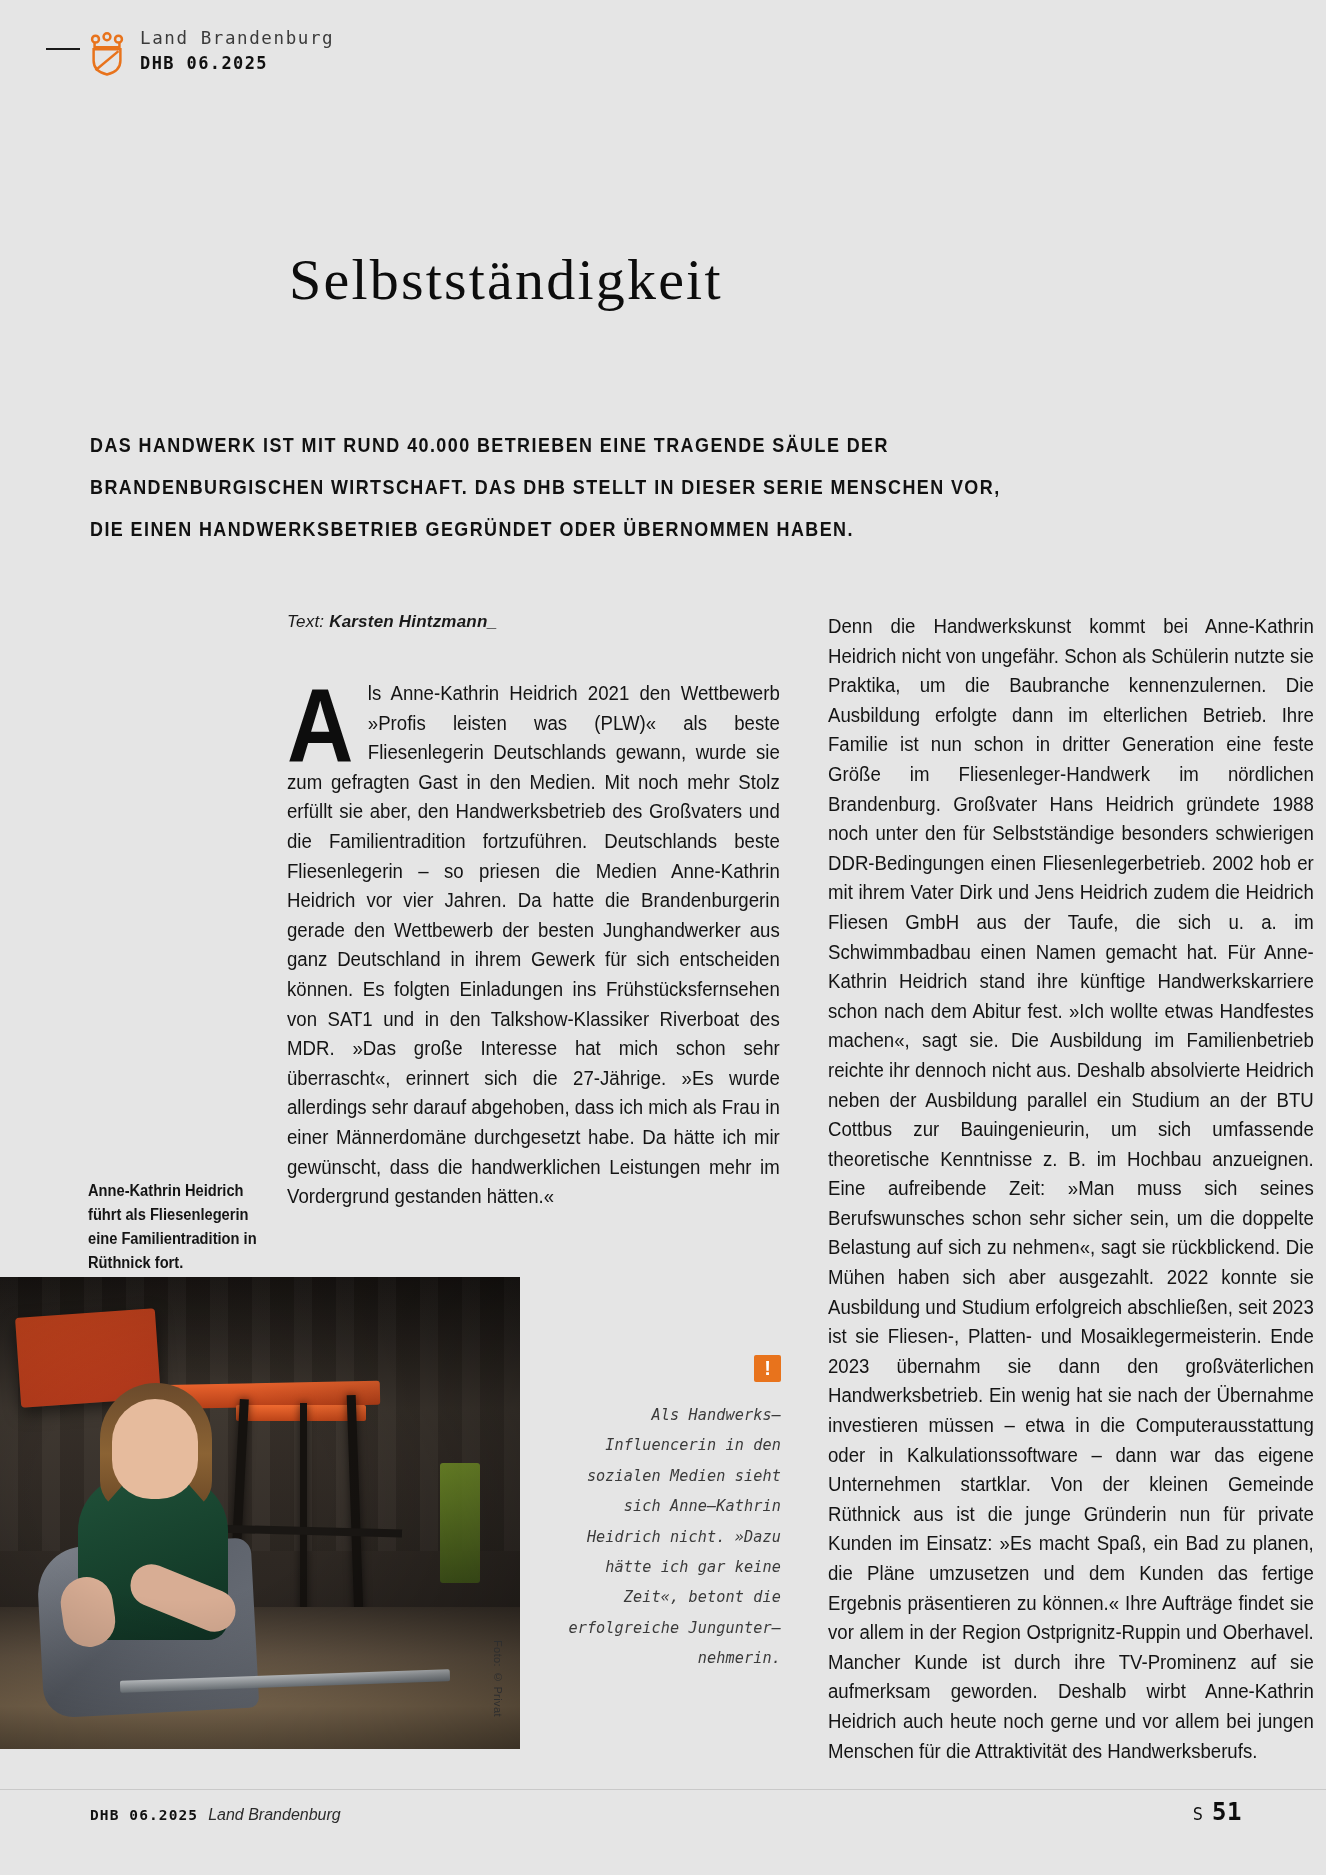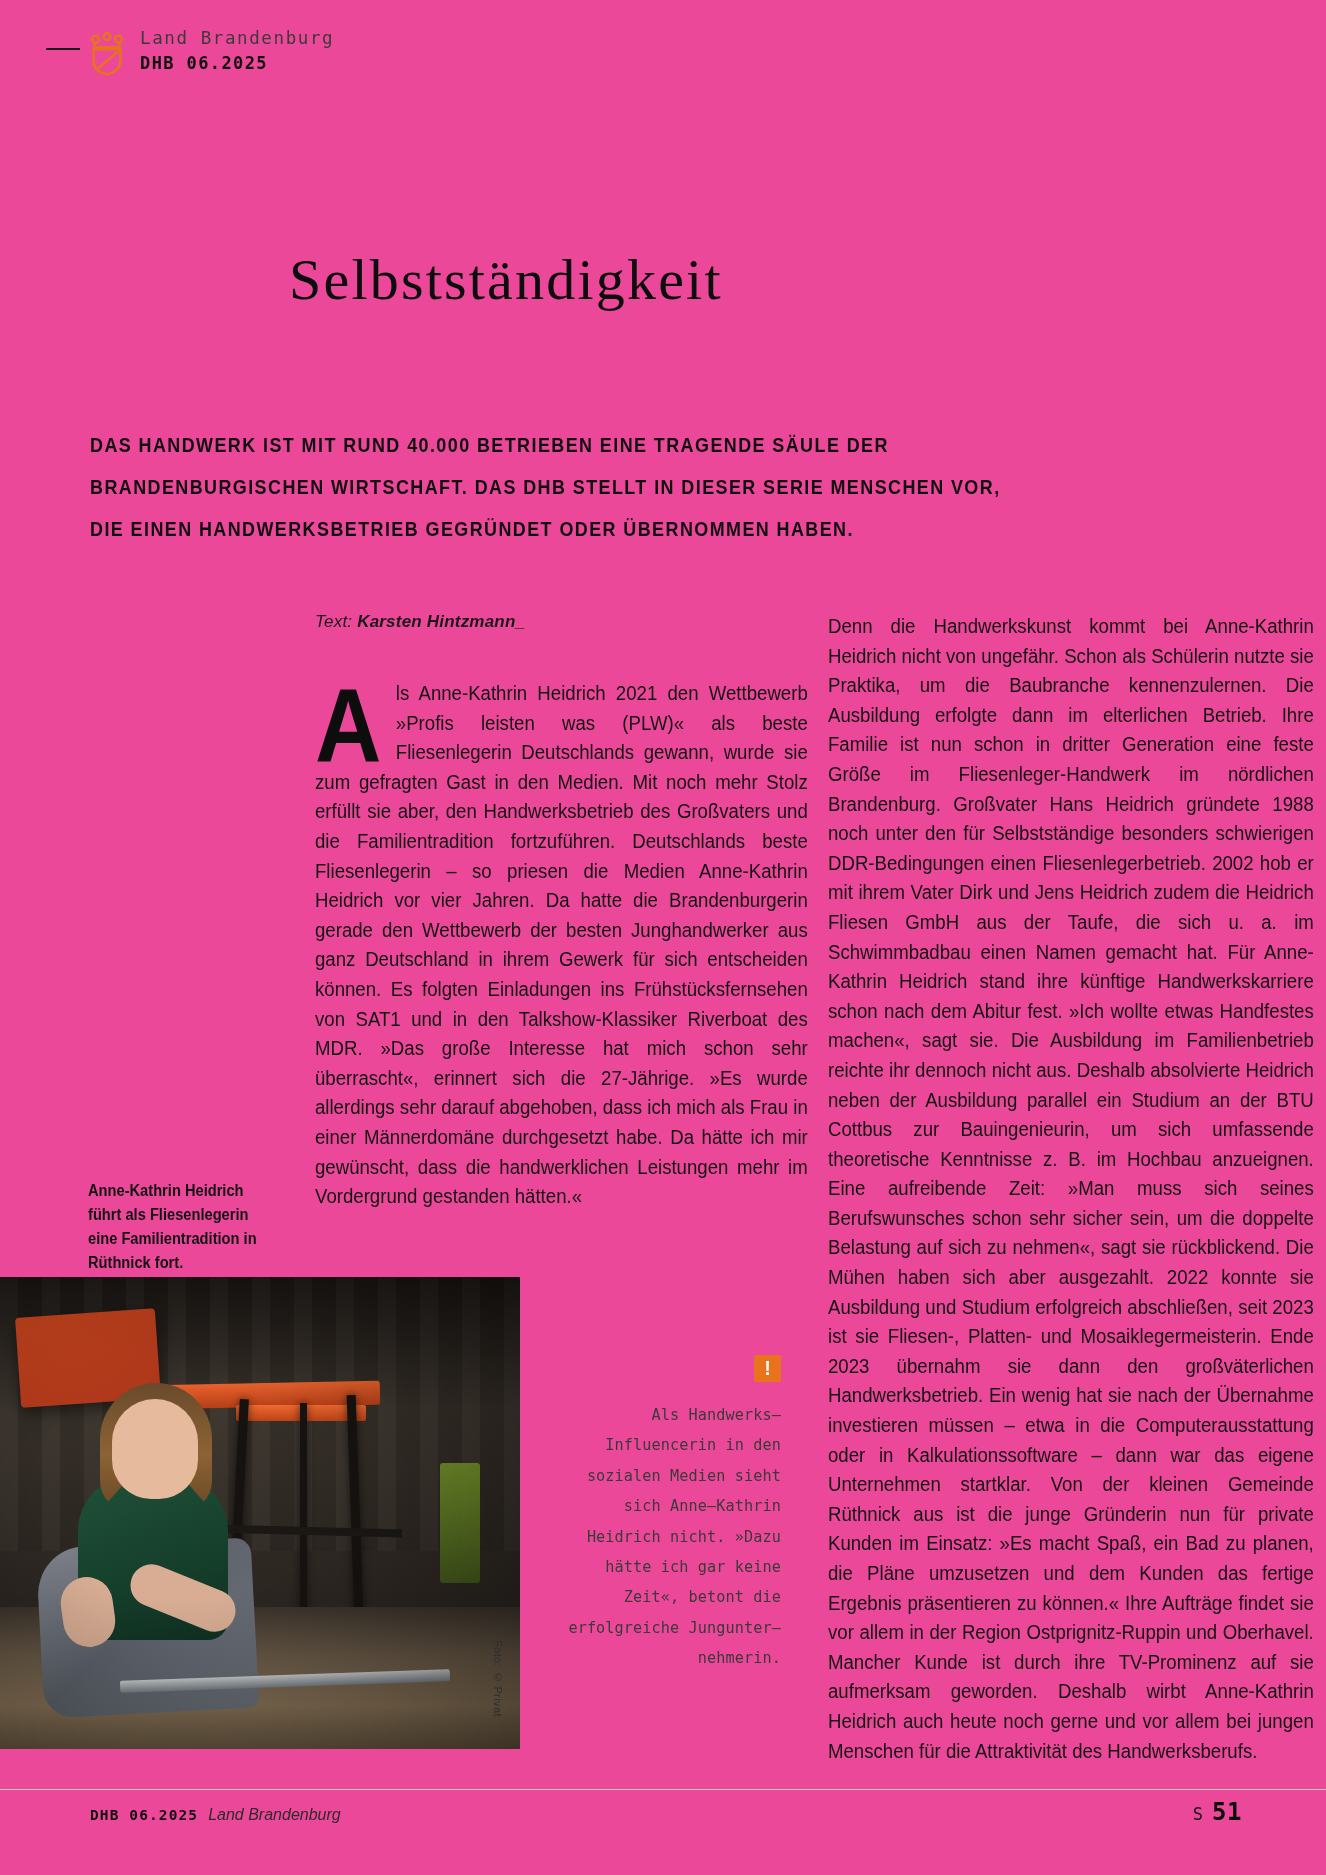--- a/index.html
+++ b/index.html
@@ -14,21 +14,21 @@
     font-family: "Liberation Sans", sans-serif;
     color: #1a1a1a;
     position: relative;
     overflow: hidden;
   }
 
   .page {
     position: relative;
     width: 1326px;
     height: 1875px;
-    background: #ec4899;
+    background: #e5e5e5;
   }
 
   
   .masthead {
     position: absolute;
     left: 46px;
     top: 30px;
     display: flex;
     align-items: flex-start;
     gap: 0;
@@ -95,21 +95,20 @@
     transform-origin: left top;
   }
   .standfirst span { display: block; white-space: nowrap; }
 
   
   .col-left {
     position: absolute;
     left: 287px;
     top: 612px;
     width: 494px;
-    margin-left: 28px;
   }
   .col-right {
     position: absolute;
     left: 828px;
     top: 612px;
     width: 487px;
   }
 
   .byline {
     font-family: "Liberation Sans Narrow", "Liberation Sans", sans-serif;
@@ -300,20 +299,21 @@
     margin-bottom: 18px;
     border-radius: 2px;
   }
   .note-text {
     font-family: "DejaVu Sans Mono", monospace;
     font-size: 15.2px;
     line-height: 30.4px;
     text-align: right;
     color: #3a3a3a;
     letter-spacing: 0.1px;
+    font-style: italic;
   }
 
   
   .footer-rule {
     position: absolute;
     left: 0;
     top: 1789px;
     width: 1326px;
     height: 1px;
     background: #c9c9c9;

